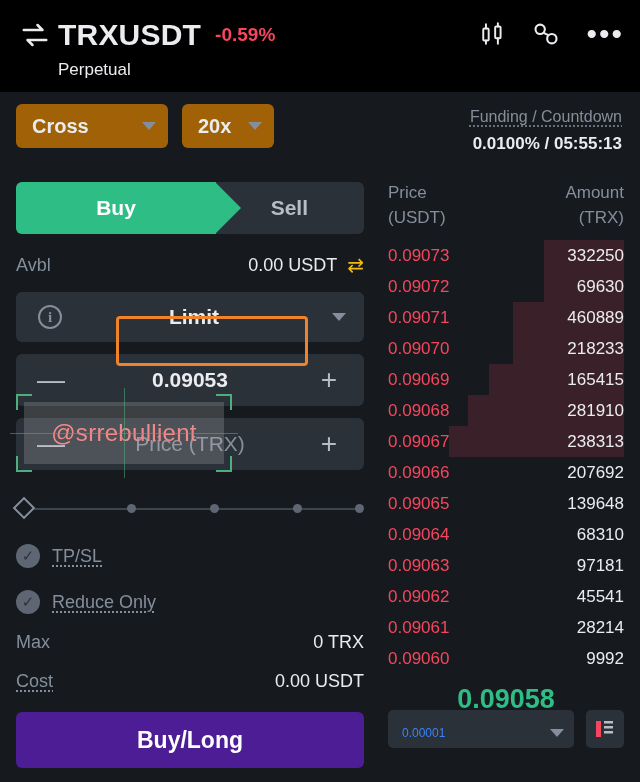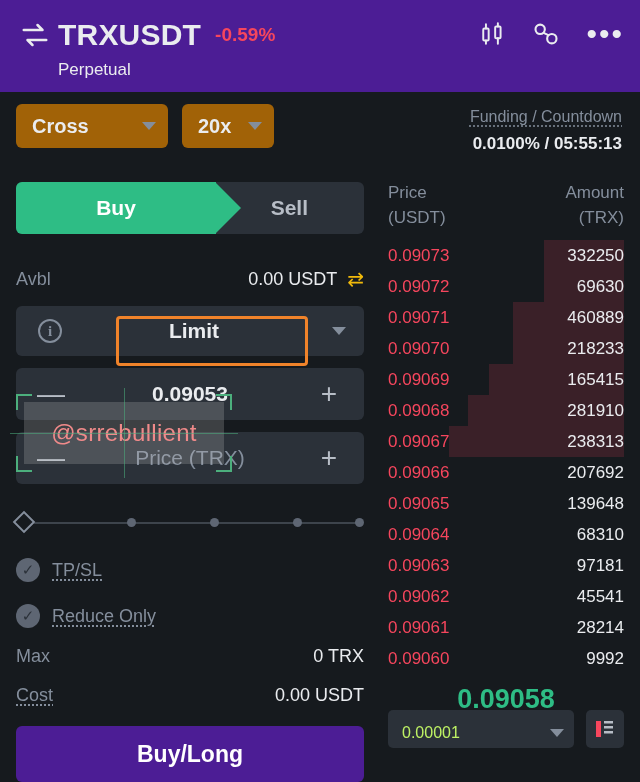--- a/index.html
+++ b/index.html
@@ -6,21 +6,21 @@
   html, body {
     width: 640px; height: 782px;
     background: #0b0e11;
     font-family: "Liberation Sans", sans-serif;
     overflow: hidden;
   }
   .app { position: relative; width: 640px; height: 782px; background: #161a1e; }
 
   
   .header {
-    height: 92px; background: #4c1d95;
+    height: 92px; background: #000000;
     padding: 18px 20px 0 20px;
     position: relative;
   }
   .hdr-row { display: flex; align-items: center; }
   .swap-icon { width: 30px; height: 30px; color: #eaecef; flex: 0 0 auto; margin-right: 8px; }
   .pair-title {
     font-size: 30px; font-weight: bold; color: #eaecef;
     letter-spacing: .2px; margin-right: 14px;
   }
   .pair-change { font-size: 19px; font-weight: bold; color: #f6465d; }
@@ -62,21 +62,21 @@
     display: flex; align-items: center; justify-content: center;
     color: #fff; font-size: 21px; font-weight: bold;
   }
   .bs-buy:after {
     content: ""; position: absolute; right: -25px; top: 0;
     border-top: 26px solid transparent; border-bottom: 26px solid transparent;
     border-left: 26px solid #2ebd85;
   }
 
   
-  .avbl { display: flex; align-items: center; margin-top: 32px; height: 26px; }
+  .avbl { display: flex; align-items: center; margin-top: 18px; height: 26px; }
   .avbl-label { color: #848e9c; font-size: 18px; }
   .avbl-val { margin-left: auto; color: #eaecef; font-size: 18px; }
   .avbl-swap { color: #f0b90b; font-size: 20px; margin-left: 10px; }
 
   
   .limit-row { display: flex; align-items: center; margin-top: 14px; height: 50px; background: #2b3139; border-radius: 6px; }
   .info-cell { width: 68px; display: flex; align-items: center; justify-content: center; }
   .info-circle { width: 24px; height: 24px; border: 2px solid #848e9c; border-radius: 50%; color: #848e9c; font-size: 15px; font-weight: bold; display: flex; align-items: center; justify-content: center; font-family: "Liberation Serif", serif; }
   .limit-center { flex: 1; text-align: center; color: #eaecef; font-size: 21px; font-weight: bold; }
   .limit-caret { width: 60px; display: flex; align-items: center; justify-content: center; }
@@ -125,21 +125,21 @@
   .ob-price { color: #f6465d; position: relative; z-index: 2; }
   .ob-amt { color: #eaecef; position: relative; z-index: 2; }
   .ob-mark { text-align: center; margin-top: 10px; }
   .ob-mark-main { color: #2ebd85; font-size: 27px; font-weight: bold; }
   .ob-mark-sub { color: #b7bdc6; font-size: 18px; margin-top: 6px; text-decoration: underline; text-decoration-style: dotted; text-underline-offset: 4px; }
 
   .ob-foot { position: absolute; left: 8px; right: 16px; bottom: 14px; display: flex; align-items: center; gap: 12px; }
   .tick-sel {
     flex: 1; height: 38px; background: #2b3139; border-radius: 5px;
     display: flex; align-items: center; justify-content: space-between;
-    padding: 8px 10px 0 14px; color: #bef264; font-size: 16px;
+    padding: 8px 10px 0 14px; color: #3b82f6; font-size: 12px;
   }
   .ob-mode { width: 38px; height: 38px; background: #2b3139; border-radius: 5px; display: flex; align-items: center; justify-content: center; }
 
   
   .wm {
     position: absolute; left: 24px; top: 402px; width: 200px; height: 62px;
     background: rgba(200,200,200,0.22);
     display: flex; align-items: center; justify-content: center;
     color: #f08a8a; font-size: 24px; letter-spacing: .3px;
   }

